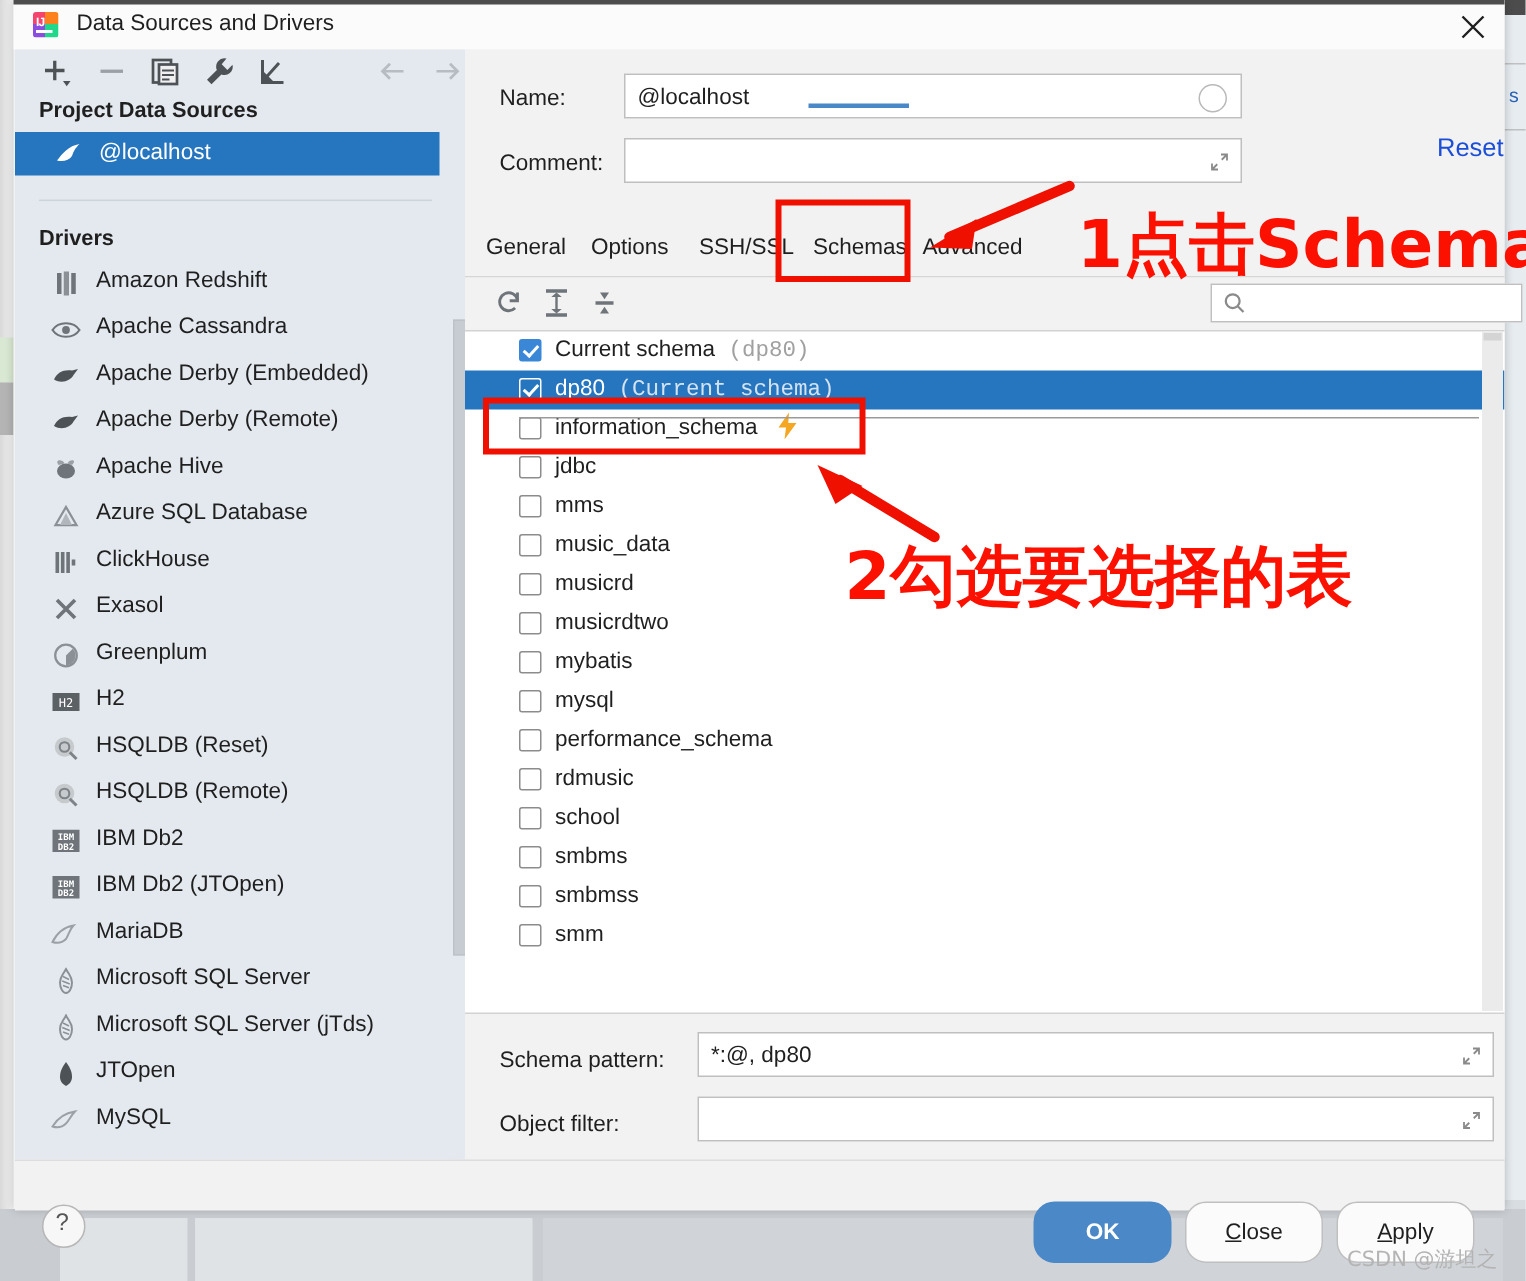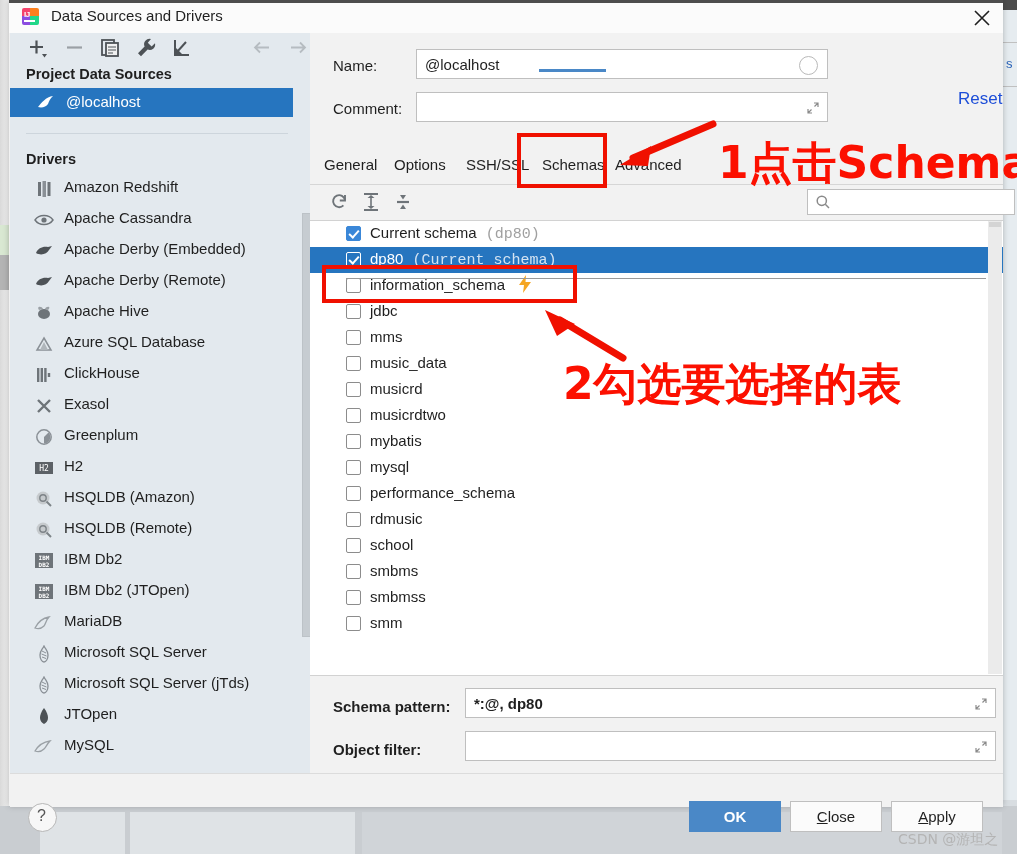--- a/index.html
+++ b/index.html
@@ -102,30 +102,30 @@
   .srow.sel .slbl{color:#fff;}
   .srow.sel .cb{background:#2675bf;border-color:#fff;}
   .srow.sel.checked .cb:after{border-color:#fff;}
   .srow .bolt{position:absolute;left:0;top:0;color:#f0a500;font-size:15px;}
   #sch-sep{position:absolute;left:36px;top:245px;width:640px;height:1px;background:#9a9a9a;}
   #sch-scroll-track{position:absolute;left:678px;top:188px;width:14px;height:453px;background:#ebebeb;}
   #sch-scroll-thumb{position:absolute;left:679px;top:189px;width:12px;height:5px;background:#d4d4d4;}
   #list-bottom-border{position:absolute;left:0;top:642px;width:693px;height:1px;background:#d2d2d2;}
 
   
-  #bottomfields{position:absolute;left:0;top:643px;width:693px;height:97px;background:#f2f2f2;font-weight:bold;}
+  #bottomfields{position:absolute;left:0;top:643px;width:693px;height:97px;background:#f2f2f2;}
 
   
   #footer{position:absolute;left:1px;top:773px;width:993px;height:33px;background:#f2f2f2;
     border-top:1px solid #dcdcdc;}
   #help-btn{position:absolute;left:28px;top:803px;width:27px;height:27px;border:1px solid #b7b7b7;
     border-radius:50%;background:#f7f7f7;cursor:pointer;}
   #help-btn span{position:absolute;left:8px;top:3px;font-size:16px;color:#555;}
-  .dlgbtn{position:absolute;top:801px;height:31px;box-sizing:border-box;cursor:pointer;
-    font-size:15px;display:flex;align-items:center;justify-content:center;border-radius:0;}
+  .dlgbtn{position:absolute;top:801px;height:41px;box-sizing:border-box;cursor:pointer;
+    font-size:15px;display:flex;align-items:center;justify-content:center;border-radius:14px;}
   #ok-btn{left:689px;width:92px;background:#4a88c7;color:#fff;font-weight:bold;border:1px solid #4a88c7;}
   #close-dlg-btn{left:790px;width:92px;background:#fbfbfb;border:1px solid #bfbfbf;color:#1f1f1f;}
   #apply-btn{left:891px;width:92px;background:#fbfbfb;border:1px solid #bfbfbf;color:#1f1f1f;}
   .uline{text-decoration:underline;}
 
   
   .anno-rect{position:absolute;border:4px solid #f01000;box-sizing:border-box;pointer-events:none;}
   .anno-text{position:absolute;color:#fc1000;font-size:44px;font-weight:bold;white-space:nowrap;
      font-family:"DejaVu Sans",sans-serif;}
   .anno-arrow{position:absolute;pointer-events:none;}
@@ -322,21 +322,21 @@
           <div class="dlbl">H2</div>
         </div>
         <div class="drv">
           <div class="dico">
             <svg width="18" height="18" viewBox="0 0 18 18">
               <circle cx="8" cy="8" r="6.5" fill="#c6cacd"></circle>
               <circle cx="8" cy="8" r="3.2" fill="none" stroke="#7d8387" stroke-width="1.4"></circle>
               <path d="M11.5 11.5 L16 16" stroke="#7d8387" stroke-width="2"></path>
             </svg>
           </div>
-          <div class="dlbl">HSQLDB (Amazon)</div>
+          <div class="dlbl">HSQLDB (Reset)</div>
         </div>
         <div class="drv">
           <div class="dico">
             <svg width="18" height="18" viewBox="0 0 18 18">
               <circle cx="8" cy="8" r="6.5" fill="#c6cacd"></circle>
               <circle cx="8" cy="8" r="3.2" fill="none" stroke="#7d8387" stroke-width="1.4"></circle>
               <path d="M11.5 11.5 L16 16" stroke="#7d8387" stroke-width="2"></path>
             </svg>
           </div>
           <div class="dlbl">HSQLDB (Remote)</div>

